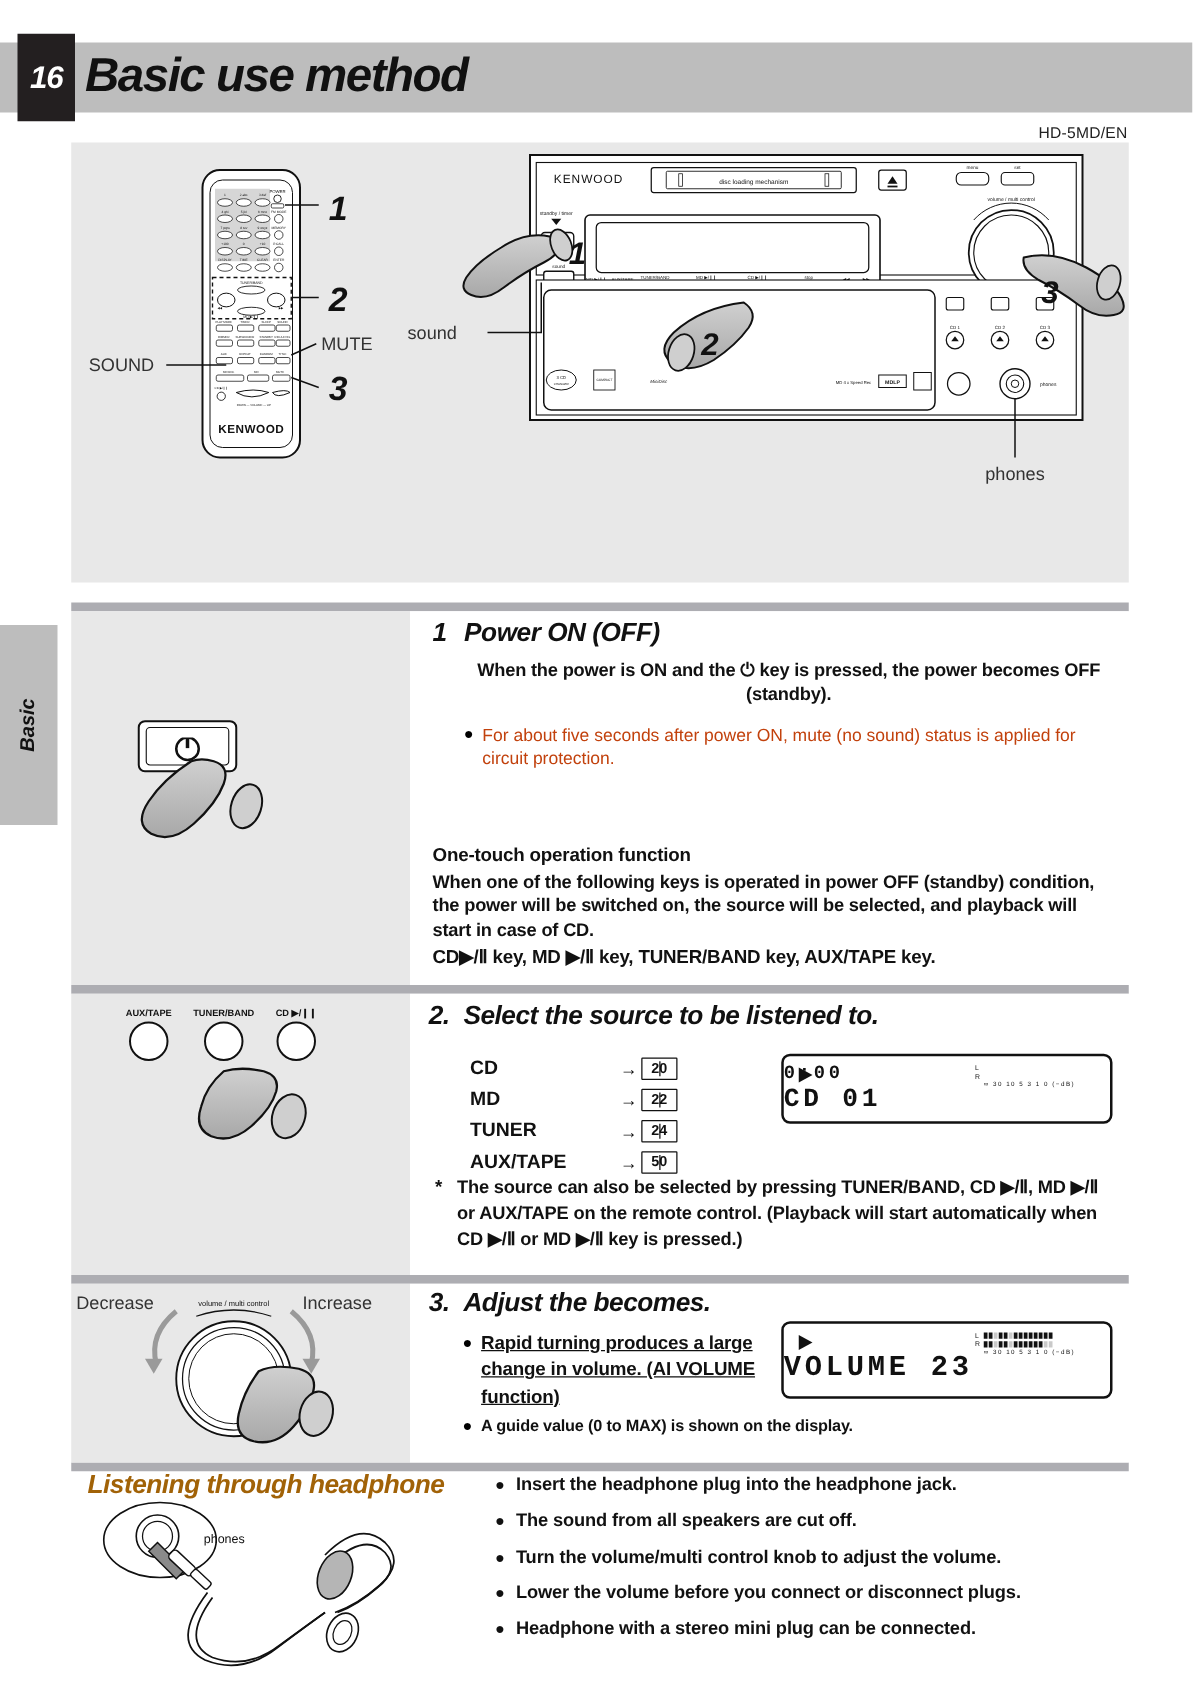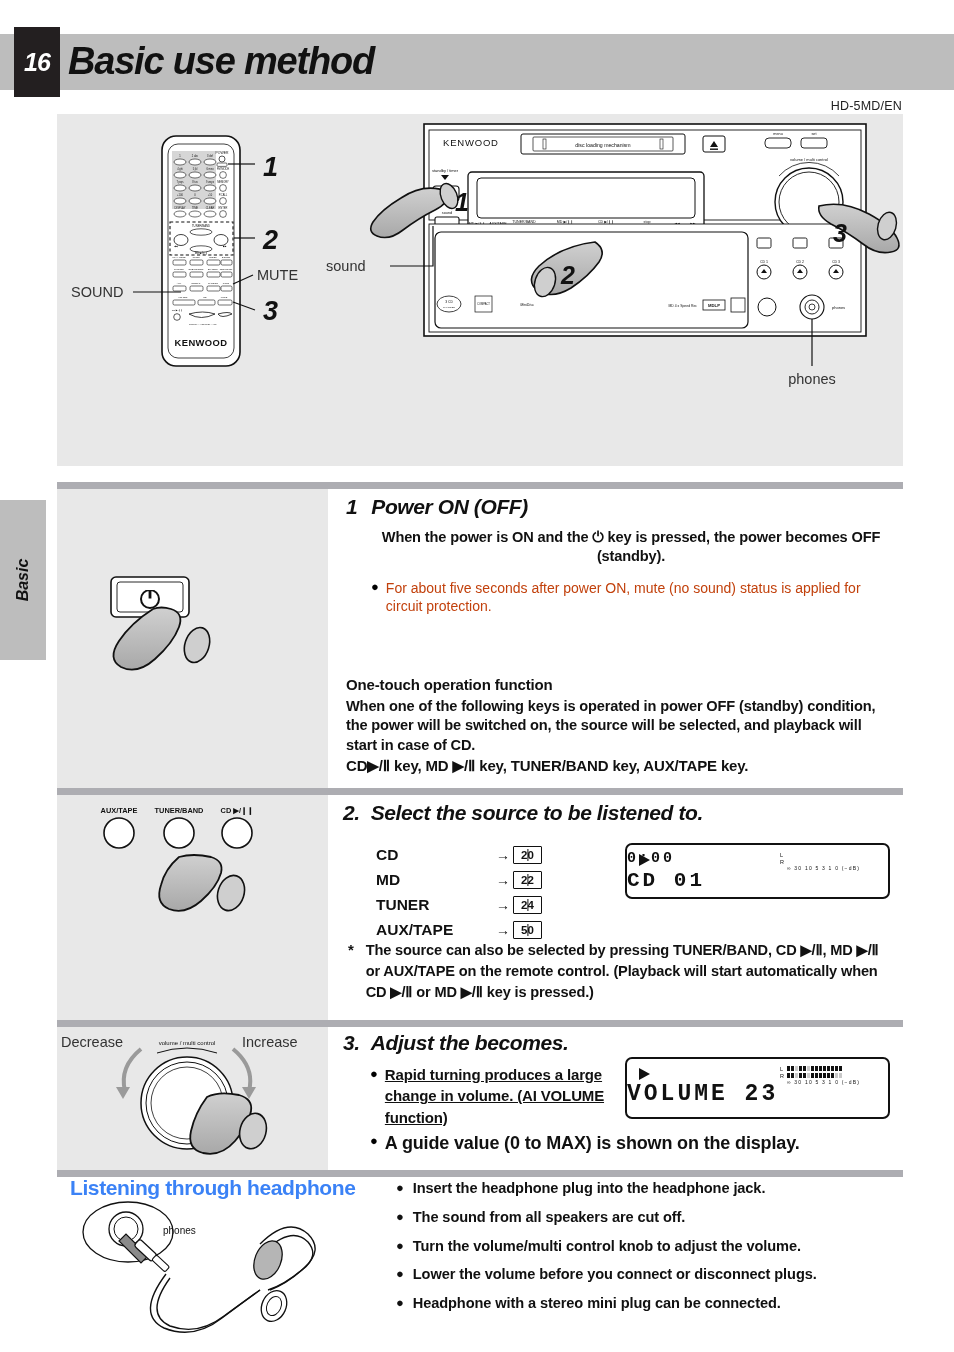--- a/index.html
+++ b/index.html
@@ -117,21 +117,21 @@
   .mbar{ width:3px; height:5.5px; background:#111; }
   .mbar.off{ background:#c9c9c9; }
   .meter-scale{
     font-size:5px; color:#111; letter-spacing:1.2px;
     margin-left:7px; white-space:nowrap;
   }
 
   
   .hp-title{
     position:absolute; left:70px; top:1176px;
-    font-size:21px; font-weight:bold; color:#3b82f6;
+    font-size:21px; font-weight:bold; font-style:italic; color:#a16207;
     letter-spacing:-0.4px;
   }
   .hp-list{ position:absolute; left:396px; top:1180px; width:520px; }
   .hp-item{
     display:flex; gap:9px; align-items:flex-start;
     font-size:14.6px; font-weight:bold; color:#111;
     margin-bottom:12.5px; letter-spacing:-0.1px;
   }
 
   
@@ -534,21 +534,21 @@
   </div>
   <div style="position:absolute;left:42px;top:37px;width:250px;">
     <div class="bullet-row">
       <span class="bdot" style="margin-top:2px;">●</span>
       <span class="bold-p" style="font-size:15px;line-height:1.42;width:222px;text-decoration:underline;">Rapid turning produces a large change in volume. (AI VOLUME function)</span>
     </div>
   </div>
   <div style="position:absolute;left:42px;top:105px;width:520px;">
     <div class="bullet-row">
       <span class="bdot" style="margin-top:1px;">●</span>
-      <span class="bold-p" style="font-size:18px;">A guide value (0 to MAX) is shown on the display.</span>
+      <span class="bold-p" style="font-size:13px;">A guide value (0 to MAX) is shown on the display.</span>
     </div>
   </div>
 
   <div class="lcd" style="left:297px;top:30px;width:265px;height:62px;">
     <span class="ptri"></span>
     <div class="lcd-main" style="top:22px;font-size:23px;">VOLUME 23</div>
     <div class="meter">
       <div class="meter-line">
         <span class="meter-lab">L</span>
         <i class="mbar"></i>

